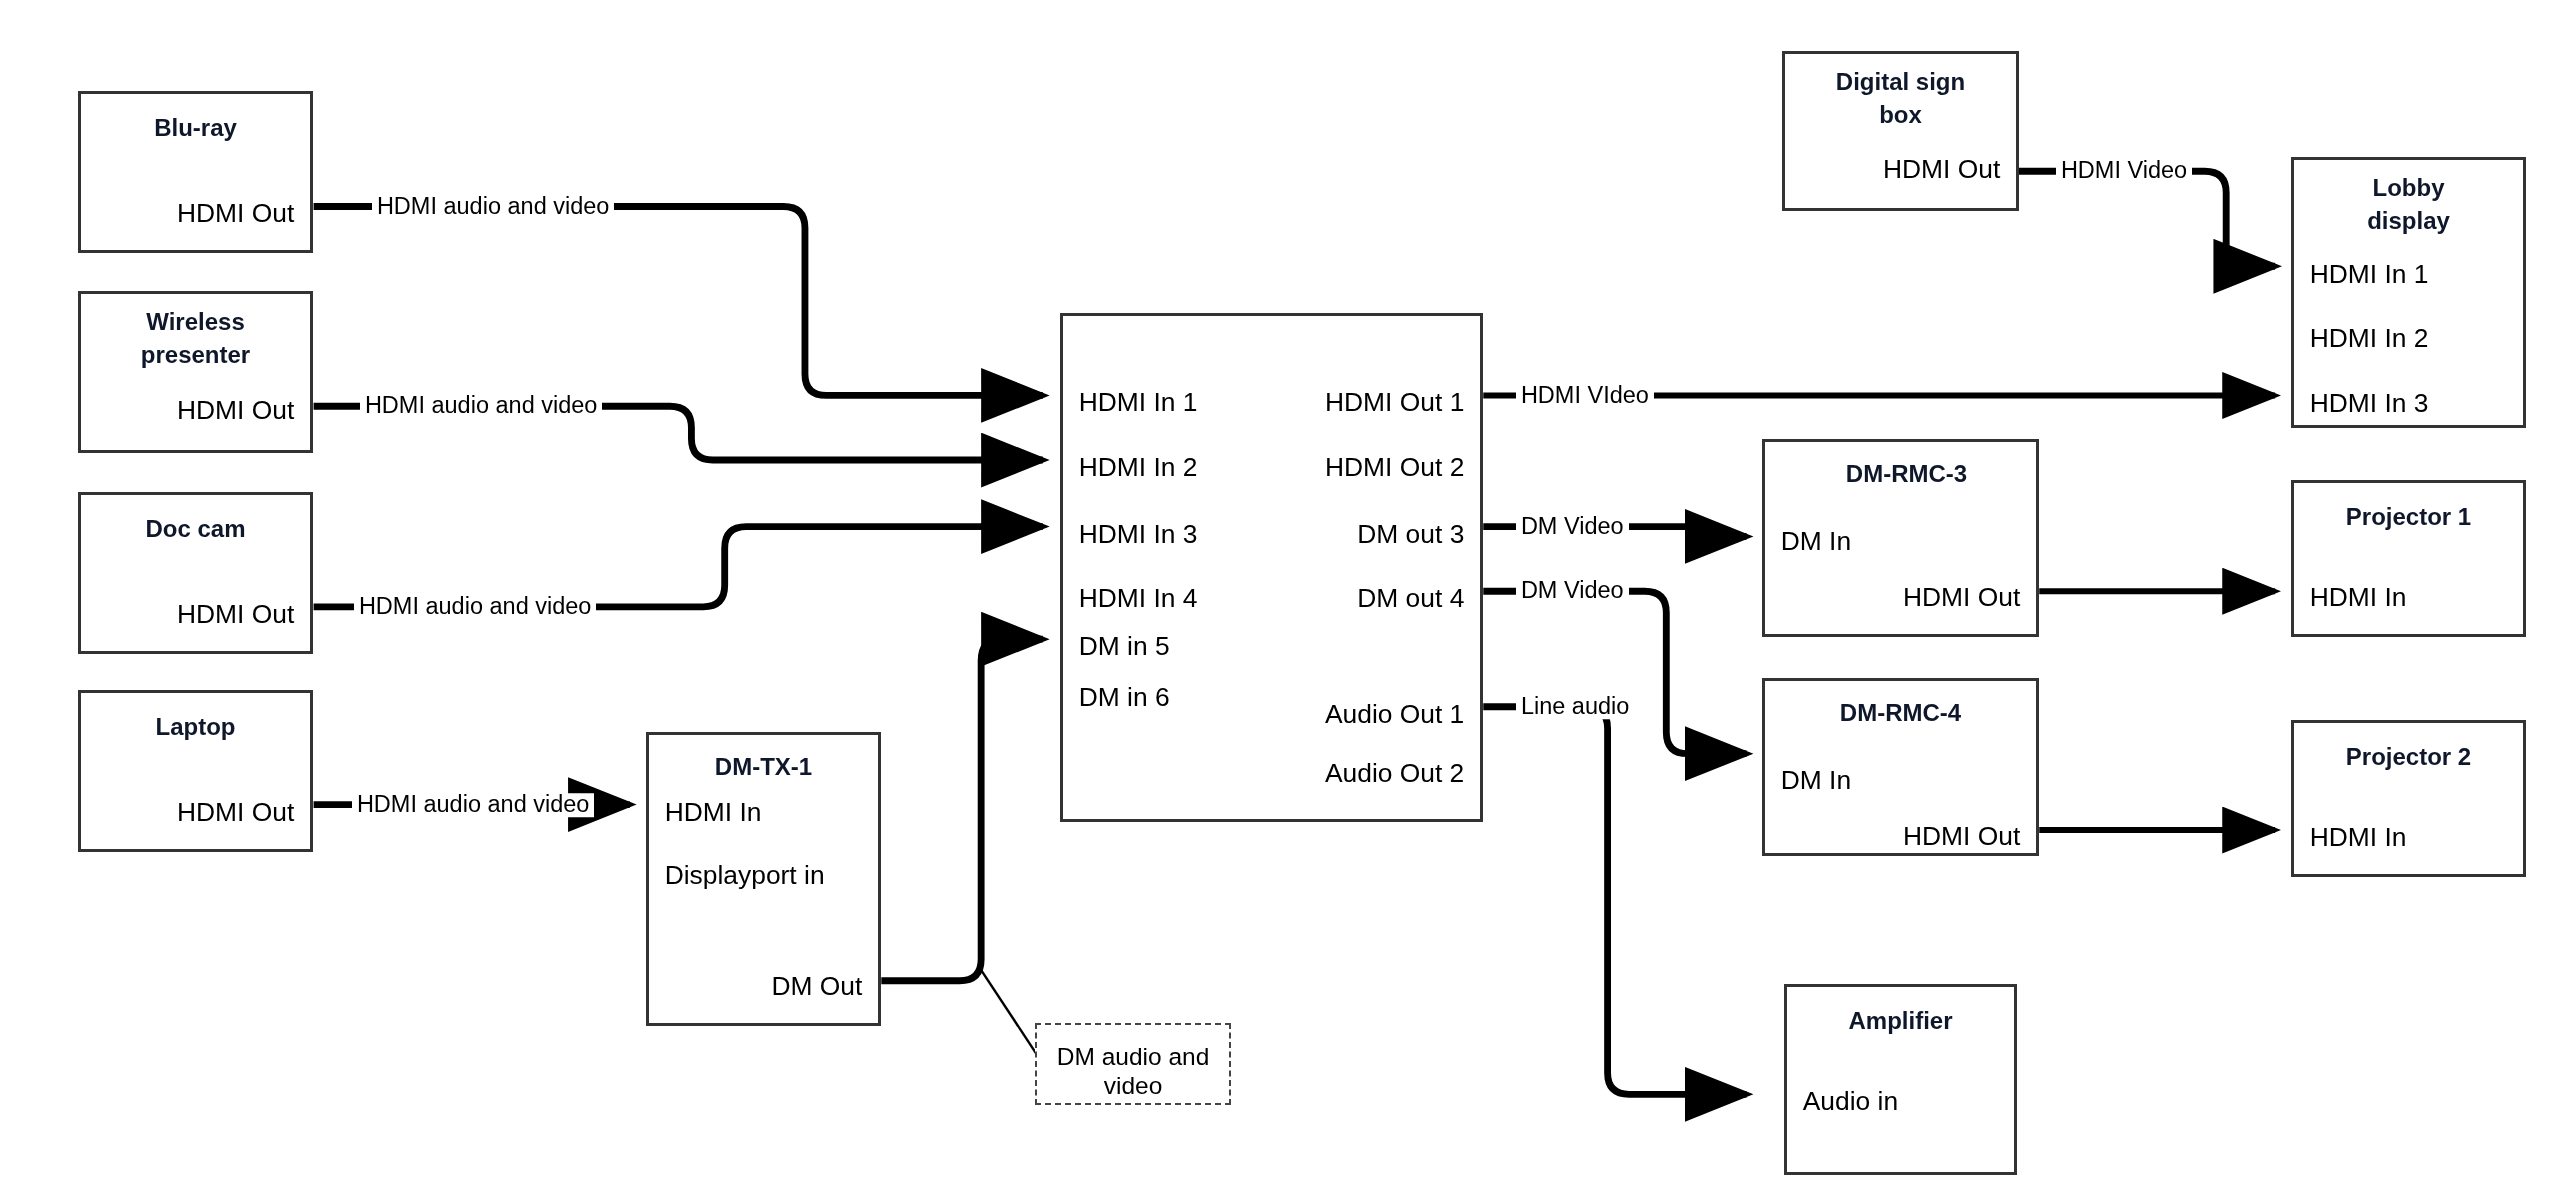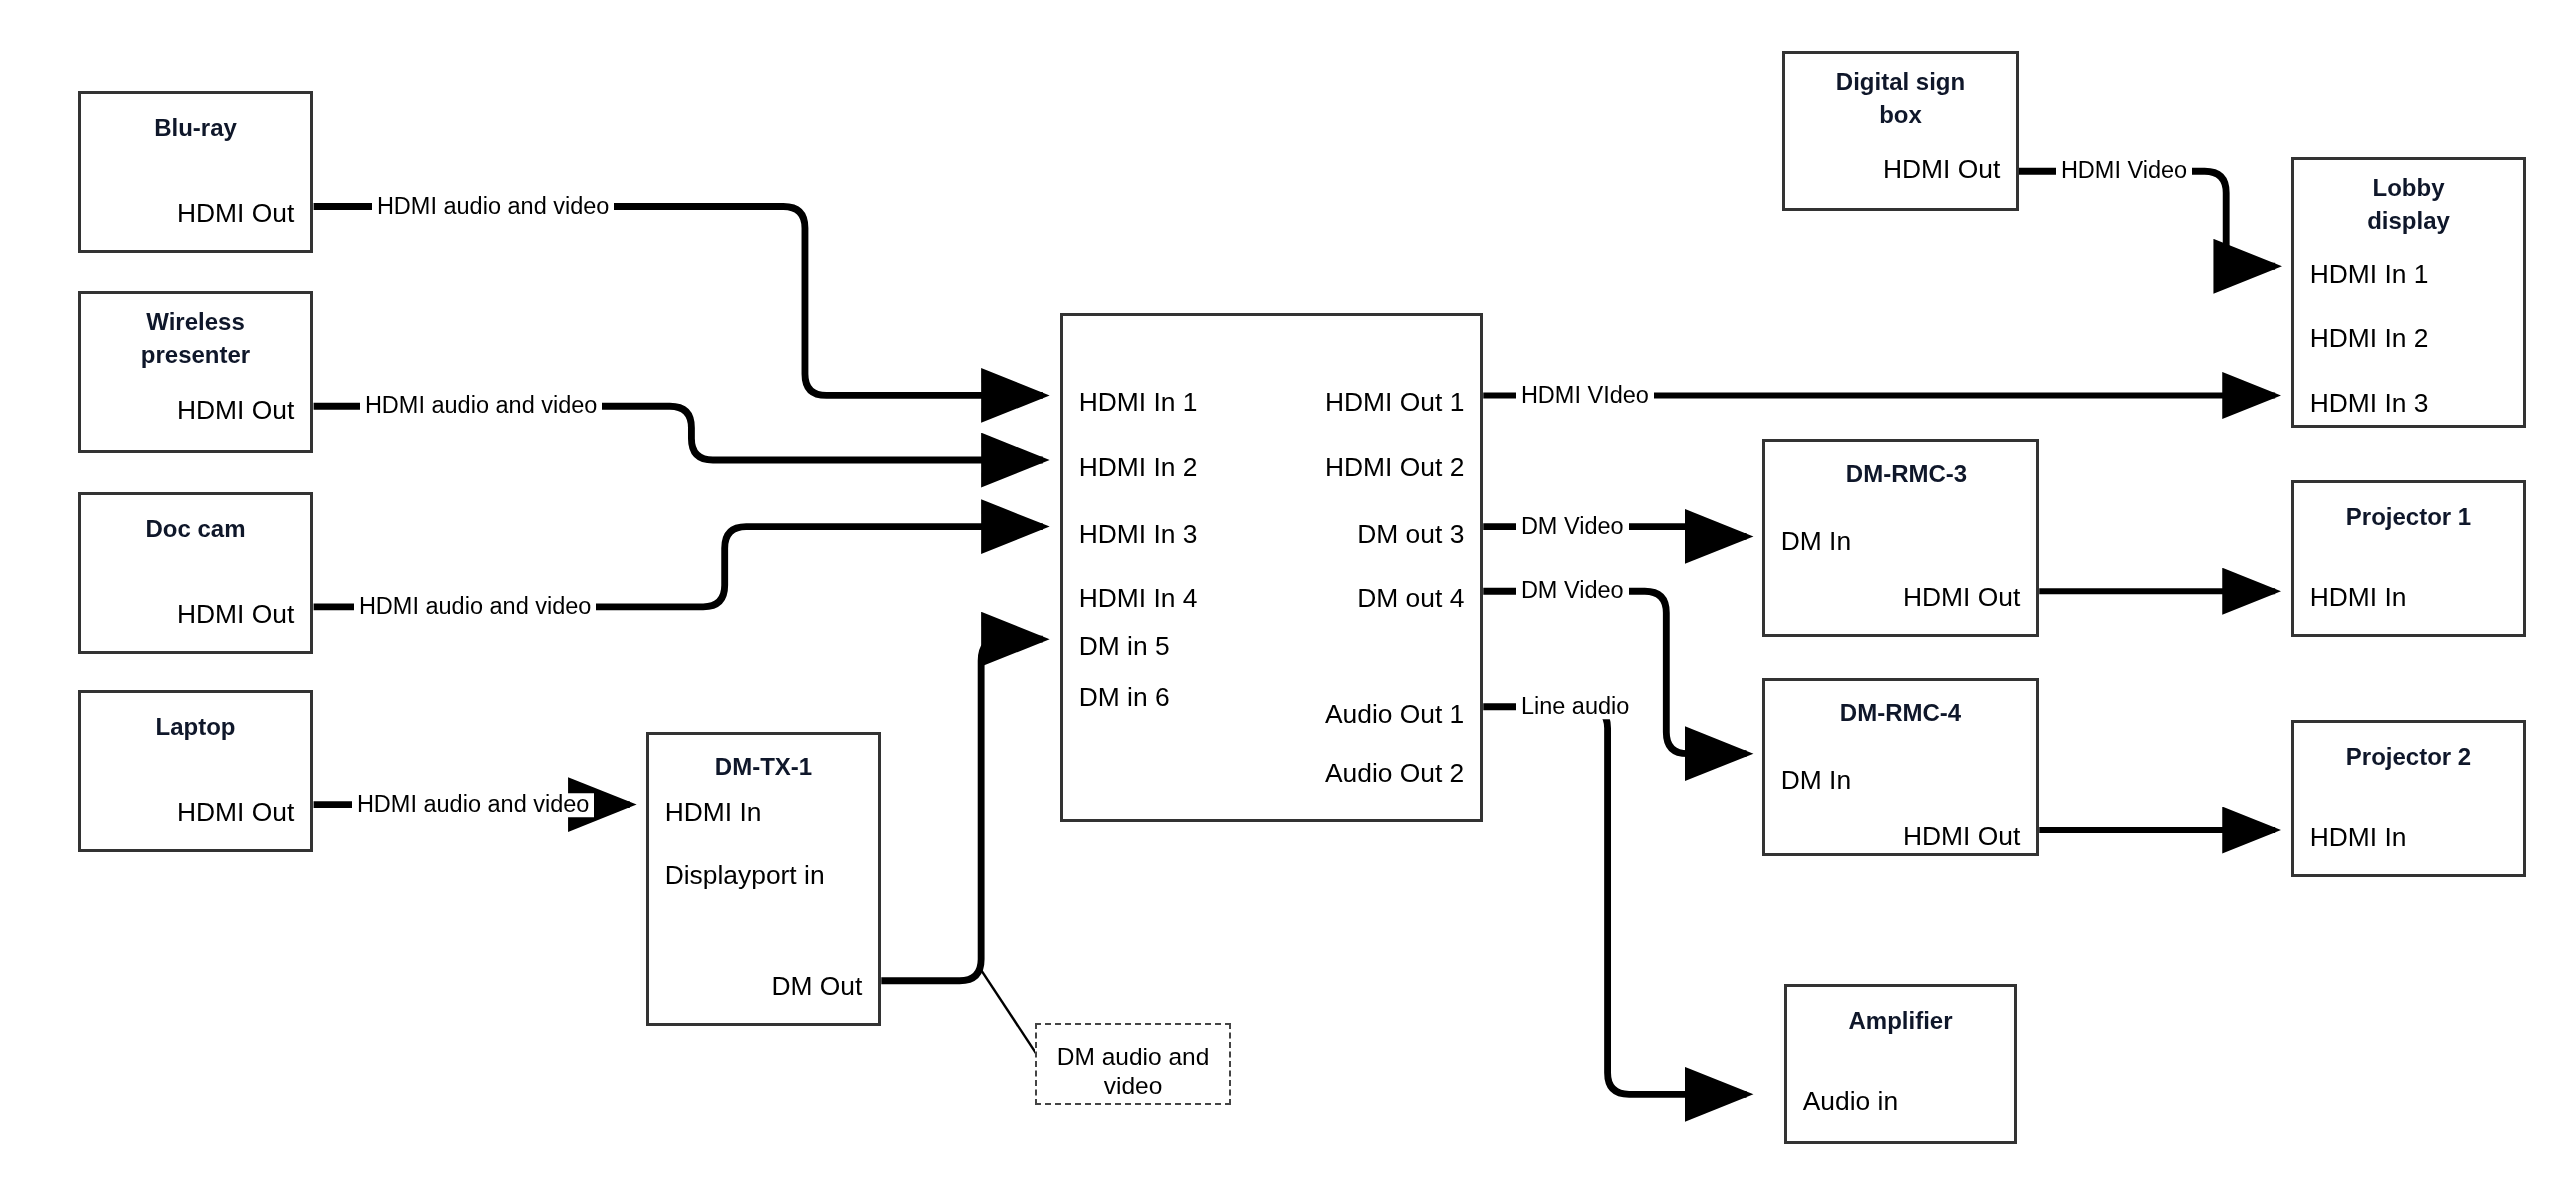--- a/index.html
+++ b/index.html
@@ -202,19 +202,19 @@
   <div class="node" style="left:2291px; top:480px; width:235px; height:157px;">
     <div class="node-title" style="top:19.6px;">Projector 1</div>
     <div class="port left" style="top:101px;">HDMI In</div>
   </div>
 
   <div class="node" style="left:2291px; top:720px; width:235px; height:157px;">
     <div class="node-title" style="top:19.6px;">Projector 2</div>
     <div class="port left" style="top:101px;">HDMI In</div>
   </div>
 
-  <div class="node" style="left:1784px; top:984px; width:233px; height:160px;">
+  <div class="node" style="left:1784px; top:984px; width:233px; height:191px;">
     <div class="node-title" style="top:19.6px;">Amplifier</div>
     <div class="port left" style="top:101px;">Audio in</div>
   </div>
 
 </div>
 
 
 </body></html>

